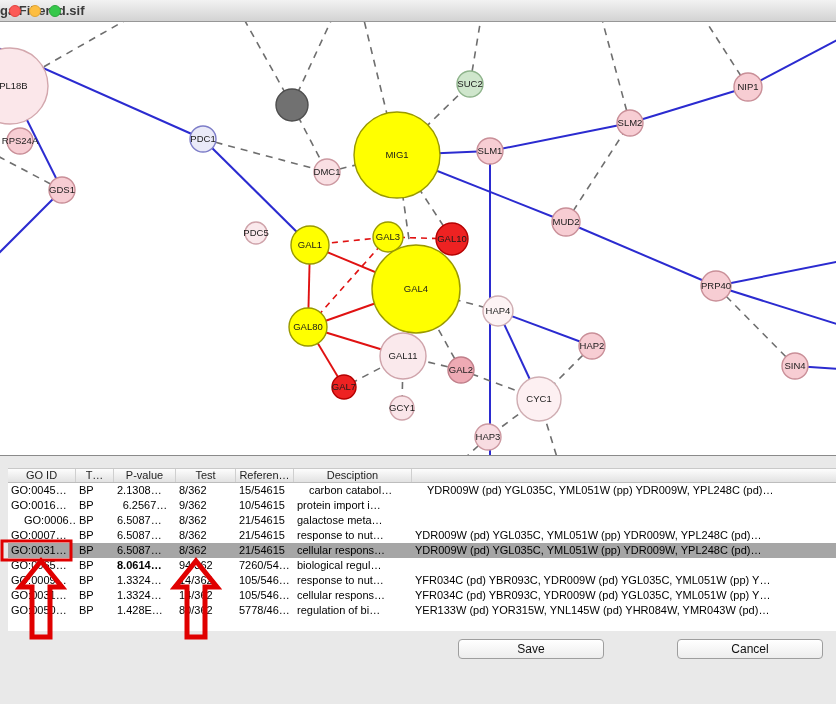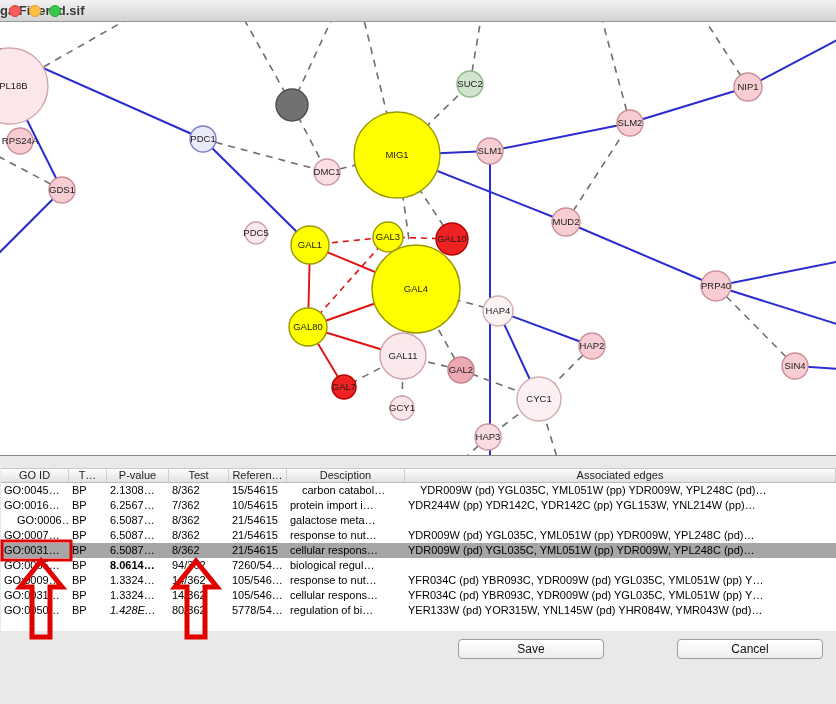--- a/index.html
+++ b/index.html
@@ -27,21 +27,21 @@
   .titlebar.inactive .title { color:#7c7c7c; }
 
   
   .graph-window { height:455px; background:#fff; }
   svg.graph { display:block; width:836px; height:433px; background:#fff; }
   svg.graph text { font-family:"Liberation Sans", sans-serif; }
 
   
   .noa-window { height:249px; background:#e9e9e9; border-top:1px solid #8a8a8a; }
   .noa-body { position:relative; height:227px; }
-  .table { position:absolute; top:12px; left:1px; right:0; }
+  .table { position:absolute; top:12px; left:8px; right:0; }
   .thead {
     display:flex; height:15px;
     background:linear-gradient(#fdfdfd,#e2e2e2);
     border-top:1px solid #c9c9c9; border-bottom:1px solid #bdbdbd;
   }
   .th {
     font-size:11px; line-height:13px; color:#1e1e1e; text-align:center;
     border-right:1px solid #cfcfcf; overflow:hidden; white-space:nowrap;
   }
   .tbody { background:#ffffff; height:148px; overflow:hidden; }
@@ -192,40 +192,38 @@
 <div class="noa-window">
   <div class="noa-body">
     <div class="table">
       <div class="thead" id="noa-head">
           <div class="th" style="width: 68px;">GO ID</div>
           <div class="th" style="width: 38px;">T…</div>
           <div class="th" style="width: 62px;">P-value</div>
           <div class="th" style="width: 60px;">Test</div>
           <div class="th" style="width: 58px;">Referen…</div>
           <div class="th" style="width: 118px;">Desciption</div>
-          <div class="th" style="flex: 1 1 0%;">Associated edges</div>
         </div>
       <div class="tbody" id="noa-rows">
           <div class="trow">
             <div class="td" style="width: 68px;">GO:0045…</div>
             <div class="td" style="width: 38px;">BP</div>
             <div class="td" style="width: 62px;">2.1308…</div>
             <div class="td" style="width: 60px;">8/362</div>
             <div class="td" style="width: 58px;">15/54615</div>
             <div class="td" style="width: 118px; margin-left: 12px;">carbon catabol…</div>
             <div class="td" style="flex: 1 1 0%;">YDR009W (pd) YGL035C, YML051W (pp) YDR009W, YPL248C (pd)…</div>
           </div>
           <div class="trow">
             <div class="td" style="width: 68px;">GO:0016…</div>
             <div class="td" style="width: 38px;">BP</div>
-            <div class="td" style="width: 62px;">6.2567…</div>
-            <div class="td" style="width: 60px;">7/362</div>
+            <div class="td" style="width: 62px; text-align: center;">6.2567…</div>
+            <div class="td" style="width: 60px;">9/362</div>
             <div class="td" style="width: 58px;">10/54615</div>
             <div class="td" style="width: 118px;">protein import i…</div>
-            <div class="td" style="flex: 1 1 0%;">YDR244W (pp) YDR142C, YDR142C (pp) YGL153W, YNL214W (pp)…</div>
           </div>
           <div class="trow">
             <div class="td" style="width: 68px; padding-left: 16px;">GO:0006…</div>
             <div class="td" style="width: 38px;">BP</div>
             <div class="td" style="width: 62px;">6.5087…</div>
             <div class="td" style="width: 60px;">8/362</div>
             <div class="td" style="width: 58px;">21/54615</div>
             <div class="td" style="width: 118px;">galactose meta…</div>
           </div>
           <div class="trow">
@@ -268,23 +266,23 @@
             <div class="td" style="width: 38px;">BP</div>
             <div class="td" style="width: 62px;">1.3324…</div>
             <div class="td" style="width: 60px;">14/362</div>
             <div class="td" style="width: 58px;">105/546…</div>
             <div class="td" style="width: 118px;">cellular respons…</div>
             <div class="td" style="flex: 1 1 0%;">YFR034C (pd) YBR093C, YDR009W (pd) YGL035C, YML051W (pp) Y…</div>
           </div>
           <div class="trow">
             <div class="td" style="width: 68px;">GO:0050…</div>
             <div class="td" style="width: 38px;">BP</div>
-            <div class="td" style="width: 62px; font-style: italic;">1.428E…</div>
+            <div class="td" style="width: 62px;">1.428E…</div>
             <div class="td" style="width: 60px;">80/362</div>
-            <div class="td" style="width: 58px;">5778/54…</div>
+            <div class="td" style="width: 58px;">5778/46…</div>
             <div class="td" style="width: 118px;">regulation of bi…</div>
             <div class="td" style="flex: 1 1 0%;">YER133W (pd) YOR315W, YNL145W (pd) YHR084W, YMR043W (pd)…</div>
           </div>
         </div>
     </div>
     <button class="btn" id="cancel-btn">Cancel</button>
     <button class="btn" id="save-btn">Save</button>
 
     <svg class="annotations" viewBox="0 0 836 227">
       <rect x="2" y="85" width="69" height="19" fill="none" stroke="#e00000" stroke-width="3"></rect>

